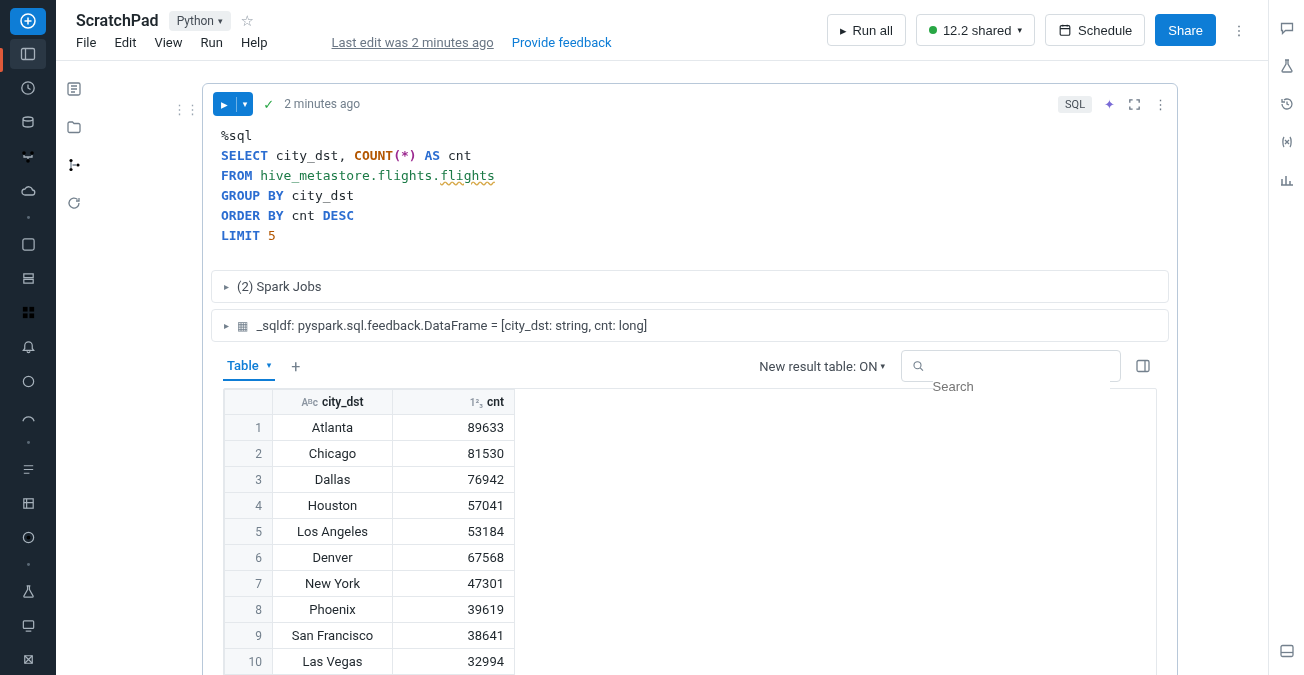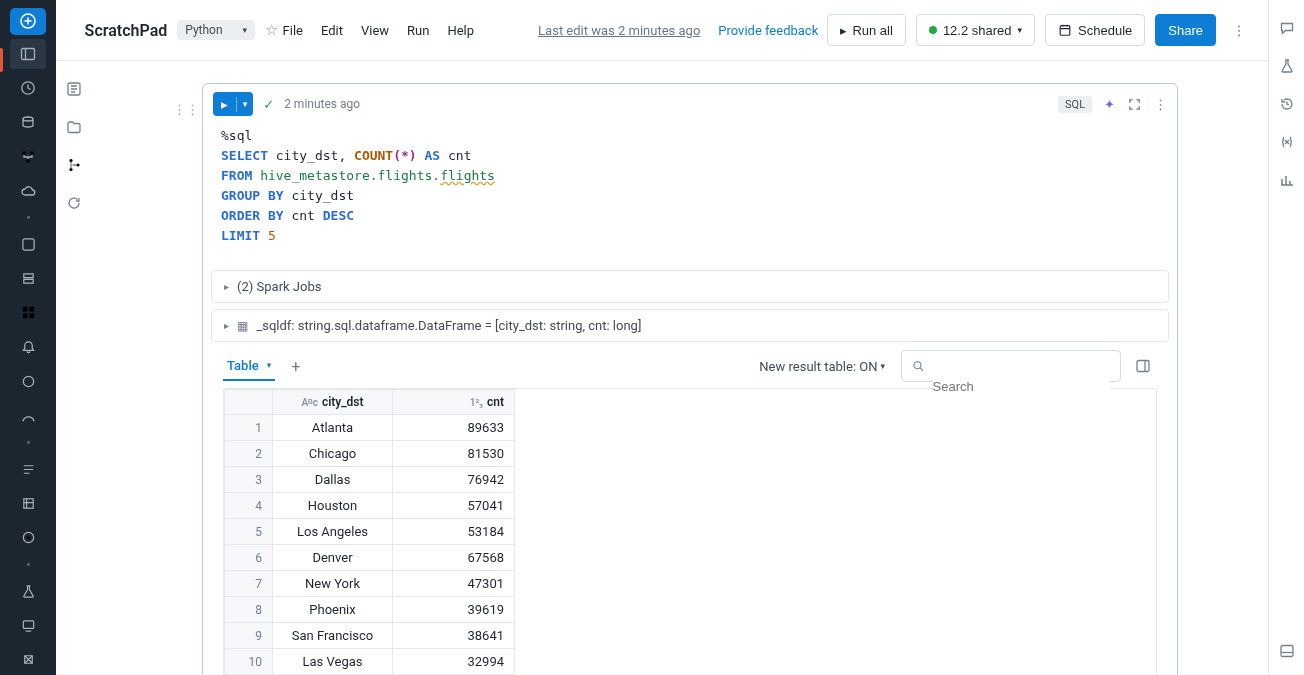--- a/index.html
+++ b/index.html
@@ -11,24 +11,24 @@
 .left-rail { width: 56px; background: #1b2631; display: flex; flex-direction: column; align-items: center; padding-top: 8px; gap: 4px; position: relative; }
 .left-rail .rail-btn { width: 36px; height: 32px; display: flex; align-items: center; justify-content: center; border-radius: 4px; cursor: pointer; color: #a6b1bb; }
 .left-rail .rail-btn.primary { background: #0e7dd6; color: #fff; width: 36px; height: 28px; border-radius: 5px; }
 .left-rail .rail-btn.active { background: #2a3744; }
 .left-rail .red-mark { position: absolute; left: 0; top: 48px; width: 3px; height: 24px; background: #e05a3a; border-radius: 0 2px 2px 0; }
 .left-rail .dot { width: 3px; height: 3px; border-radius: 50%; background: #5a6875; margin: 6px 0; }
 
 
 .middle { flex: 1; display: flex; flex-direction: column; min-width: 0; }
 .topbar { height: 61px; border-bottom: 1px solid #e4e8ec; display: flex; align-items: stretch; padding: 0 16px 0 20px; }
-.topbar-left { display: flex; flex-direction: row; justify-content: center; gap: 4px; flex: 1; }
+.topbar-left { display: flex; flex-direction: column; justify-content: center; gap: 4px; flex: 1; }
 .title-row { display: flex; align-items: center; gap: 10px; }
 .title { font-size: 16px; font-weight: 600; }
-.lang-pill { background: #eceff1; border-radius: 4px; padding: 3px 8px; font-size: 12px; display: flex; align-items: center; gap: 20px; color: #444c55; cursor: pointer; }
+.lang-pill { background: #eceff1; border-radius: 4px; padding: 3px 8px; font-size: 12px; display: flex; align-items: center; gap: 4px; color: #444c55; cursor: pointer; }
 .star { color: #8b95a1; cursor: pointer; font-size: 15px; }
 .menu-row { display: flex; align-items: center; gap: 18px; font-size: 13px; }
 .menu-item { cursor: pointer; color: #1f272d; }
 .last-edit { color: #6b7785; text-decoration: underline; cursor: pointer; padding-left: 46px; }
 .feedback { color: #0e7dd6; cursor: pointer; }
 .topbar-right { display: flex; align-items: center; gap: 10px; }
 .btn { height: 32px; border: 1px solid #d6dce1; background: #fff; border-radius: 4px; padding: 0 12px; display: flex; align-items: center; gap: 6px; font-size: 13px; cursor: pointer; color: #1f272d; }
 .btn.share { background: #0e7dd6; color: #fff; border-color: #0e7dd6; font-weight: 500; }
 .green-dot { width: 8px; height: 8px; background: #28a745; border-radius: 50%; }
 .kebab { width: 26px; height: 32px; display: flex; align-items: center; justify-content: center; cursor: pointer; color: #5a6875; }
@@ -306,21 +306,21 @@
 <span class="kw">LIMIT</span><span> </span><span class="num">5</span></div>
 
           <div class="output">
             <div class="out-row">
               <span class="caret-r">▸</span>
               <span>(2) Spark Jobs</span>
             </div>
             <div class="out-row">
               <span class="caret-r">▸</span>
               <span class="df-icon">▦</span>
-              <span>_sqldf:  string.sql.dataframe.DataFrame = [city_dst: string, cnt: long]</span>
+              <span>_sqldf:  pyspark.sql.feedback.DataFrame = [city_dst: string, cnt: long]</span>
             </div>
 
             <div class="tabs-row">
               <div class="tab">
                 <span>Table</span>
                 <span class="caret-d">▾</span>
               </div>
               <div class="add-tab">+</div>
               <div class="tabs-spacer"></div>
               <div class="toggle-pill">

